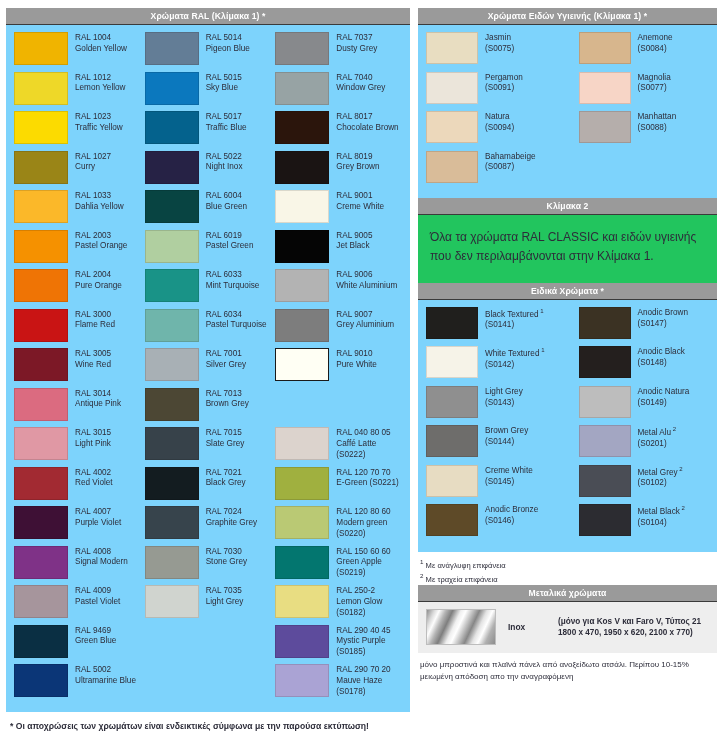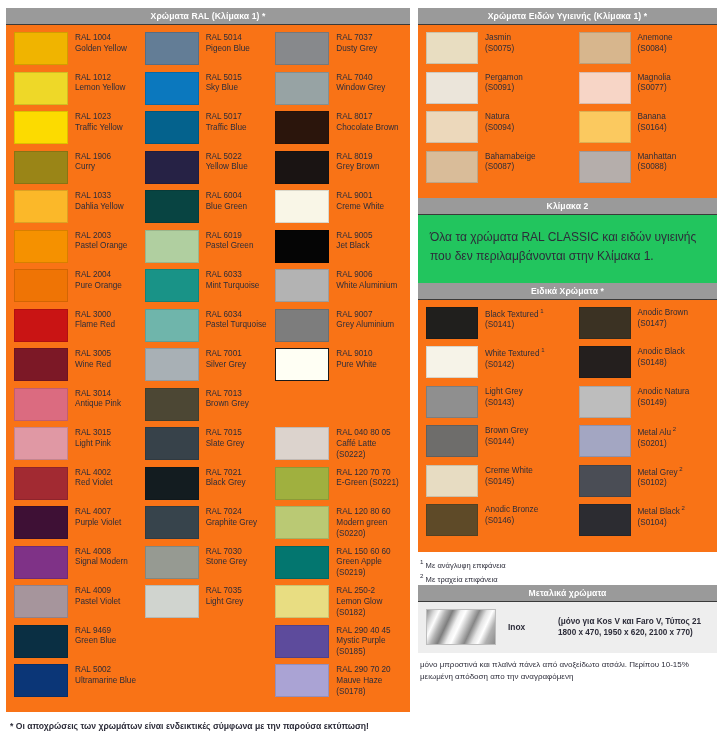--- a/index.html
+++ b/index.html
@@ -19,21 +19,21 @@
   .section-header {
     background: #9a9a9a;
     color: #ffffff;
     font-weight: bold;
     font-size: 8.6px;
     text-align: center;
     padding: 3px 0 3px 0;
     border-bottom: 1.5px solid #3a3a3a;
     letter-spacing: .1px;
   }
-  .panel { background: #f97316; padding: 7px 8px 8px 8px; }
+  .panel { background: #7dd3fc; padding: 7px 8px 8px 8px; }
 
   
   .ral-grid { display: grid; grid-template-columns: repeat(3, 1fr); column-gap: 4px; }
   .ral-col { display: flex; flex-direction: column; }
   .swatch-row { display: flex; align-items: flex-start; height: 39.5px; }
   .sw {
     width: 54px; height: 33px; flex: 0 0 54px;
     border: 0.6px solid rgba(0,0,0,0.12);
   }
   .sw.outlined { border: 1px solid #1a1a1a; }
@@ -107,21 +107,21 @@
             <div class="swatch-row">
               <div class="sw" style="background: rgb(252, 219, 0);"></div>
               <div class="sw-text">
                 <div class="sw-code">RAL 1023</div>
                 <div class="sw-name">Traffic Yellow</div>
               </div>
             </div>
             <div class="swatch-row">
               <div class="sw" style="background: rgb(154, 133, 23);"></div>
               <div class="sw-text">
-                <div class="sw-code">RAL 1906</div>
+                <div class="sw-code">RAL 1027</div>
                 <div class="sw-name">Curry</div>
               </div>
             </div>
             <div class="swatch-row">
               <div class="sw" style="background: rgb(251, 184, 41);"></div>
               <div class="sw-text">
                 <div class="sw-code">RAL 1033</div>
                 <div class="sw-name">Dahlia Yellow</div>
               </div>
             </div>
@@ -229,21 +229,21 @@
               <div class="sw" style="background: rgb(4, 98, 141);"></div>
               <div class="sw-text">
                 <div class="sw-code">RAL 5017</div>
                 <div class="sw-name">Traffic Blue</div>
               </div>
             </div>
             <div class="swatch-row">
               <div class="sw" style="background: rgb(38, 34, 69);"></div>
               <div class="sw-text">
                 <div class="sw-code">RAL 5022</div>
-                <div class="sw-name">Yellow Blue</div>
+                <div class="sw-name">Night Inox</div>
               </div>
             </div>
             <div class="swatch-row">
               <div class="sw" style="background: rgb(8, 68, 66);"></div>
               <div class="sw-text">
                 <div class="sw-code">RAL 6004</div>
                 <div class="sw-name">Blue Green</div>
               </div>
             </div>
             <div class="swatch-row">
@@ -479,27 +479,20 @@
               <div class="sw-text">
                 <div>Anemone</div>
                 <div>(S0084)</div>
               </div>
             </div>
             <div class="pair-row">
               <div class="sw" style="background: rgb(247, 213, 198);"></div>
               <div class="sw-text">
                 <div>Magnolia</div>
                 <div>(S0077)</div>
-              </div>
-            </div>
-            <div class="pair-row">
-              <div class="sw" style="background: rgb(251, 201, 95);"></div>
-              <div class="sw-text">
-                <div>Banana</div>
-                <div>(S0164)</div>
               </div>
             </div>
             <div class="pair-row">
               <div class="sw" style="background: rgb(181, 174, 171);"></div>
               <div class="sw-text">
                 <div>Manhattan</div>
                 <div>(S0088)</div>
               </div>
             </div>
           </div>

